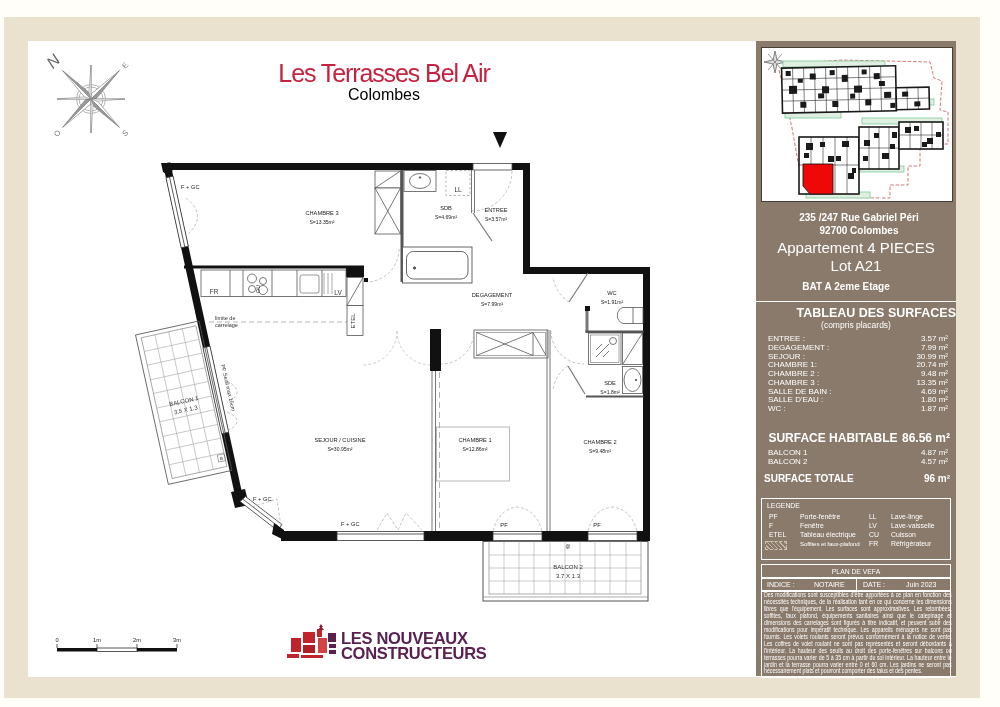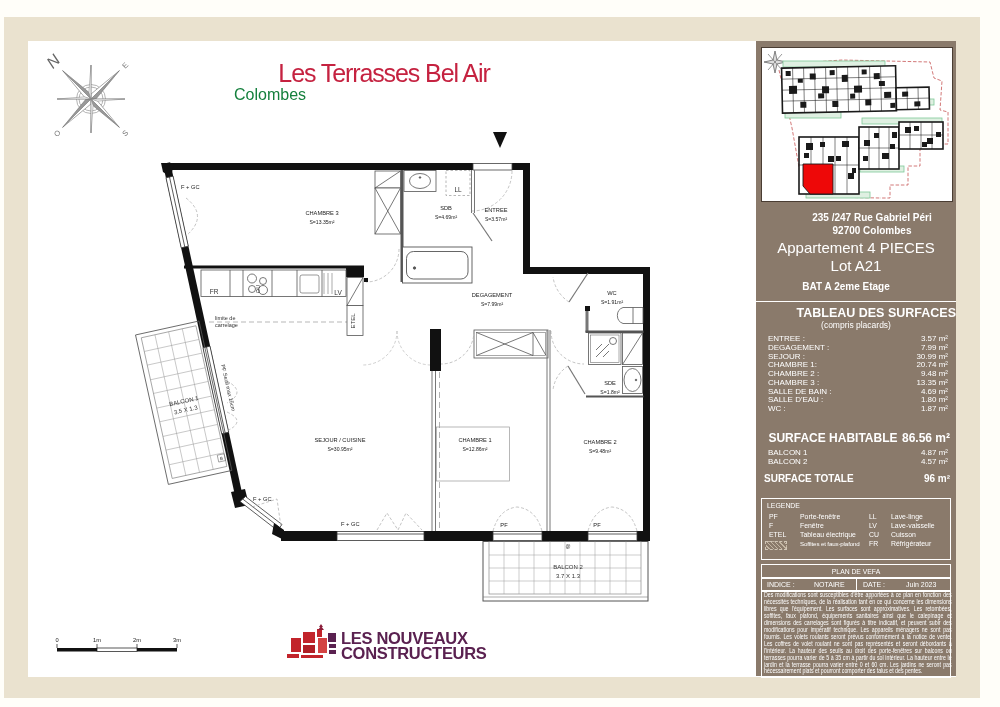--- a/index.html
+++ b/index.html
@@ -8,21 +8,21 @@
 </style>
 </head>
 <body>
 
 <div class="abs" style="left:4px;top:17px;width:976px;height:681px;background:#eae2cf;"></div>
 
 <div class="abs" style="left:28px;top:41px;width:928px;height:636px;background:#ffffff;"></div>
 
 <div class="abs" style="left:234px;top:59px;width:300px;text-align:center;color:#c52240;font-size:25px;letter-spacing:-1.1px;">Les Terrasses Bel Air</div>
 
-<div class="abs" style="left:234px;top:86px;width:300px;color:#15803d;font-size:16px;">Colombes</div>
+<div class="abs" style="left:234px;top:86px;width:300px;text-align:center;color:#000000;font-size:16px;">Colombes</div>
 
 <svg class="abs" style="left:0;top:0;" width="1000" height="707" viewBox="0 0 1000 707">
 <g fill="none" stroke="#000">
 
 <g stroke="#888" stroke-width="0.6" fill="none" transform="rotate(-45 91 99)">
   <circle cx="91" cy="99" r="14.5"></circle>
   <circle cx="91" cy="99" r="12"></circle>
   <circle cx="91" cy="99" r="5" stroke-width="0.5"></circle>
   <path d="M91,59 L94.5,95.5 L91,99 Z M91,139 L87.5,102.5 L91,99 Z M51,99 L87.5,95.5 L91,99 Z M131,99 L94.5,102.5 L91,99 Z" fill="#999" stroke="#777"></path>
   <path d="M91,59 L87.5,95.5 L91,99 Z M91,139 L94.5,102.5 L91,99 Z M51,99 L87.5,102.5 L91,99 Z M131,99 L94.5,95.5 L91,99 Z" fill="#fff" stroke="#777"></path>
@@ -474,21 +474,21 @@
             <rect x="152" y="78" width="5" height="5"></rect>
           <rect x="174" y="84" width="5" height="5"></rect>
             <rect x="160" y="94" width="5" height="5"></rect>
         </g>
 
         <path d="M41,116 L71,116 L71,146 L48,146 L41,138 Z" fill="#ee0808" stroke="#1a1a1a" stroke-width="0.9"></path>
       </g>
     </svg>
   </div>
 
-  <div class="abs" style="left:16px;top:170px;width:200px;text-align:center;font-weight:bold;font-size:10px;line-height:13px;">235 /247 Rue Gabriel Péri<br>92700 Colombes</div>
+  <div class="abs" style="left:3px;top:170px;width:200px;text-align:center;font-weight:bold;font-size:10px;line-height:13px;">235 /247 Rue Gabriel Péri<br>92700 Colombes</div>
 
   <div class="abs" style="left:0;top:198px;width:200px;text-align:center;font-size:15px;line-height:18px;">Appartement 4 PIECES<br>Lot A21</div>
 
   <div class="abs" style="left:0;top:240px;width:180px;text-align:center;font-weight:bold;font-size:10px;">BAT A 2eme Etage</div>
 
   <div class="abs" style="left:0;top:260px;width:200px;height:1px;background:#fff;"></div>
 
   <div class="abs" style="left:0;top:265px;width:200px;text-align:right;font-weight:bold;font-size:12.5px;">TABLEAU DES SURFACES</div>
   <div class="abs" style="left:0;top:279px;width:200px;text-align:center;font-size:8.5px;">(compris placards)</div>
 

